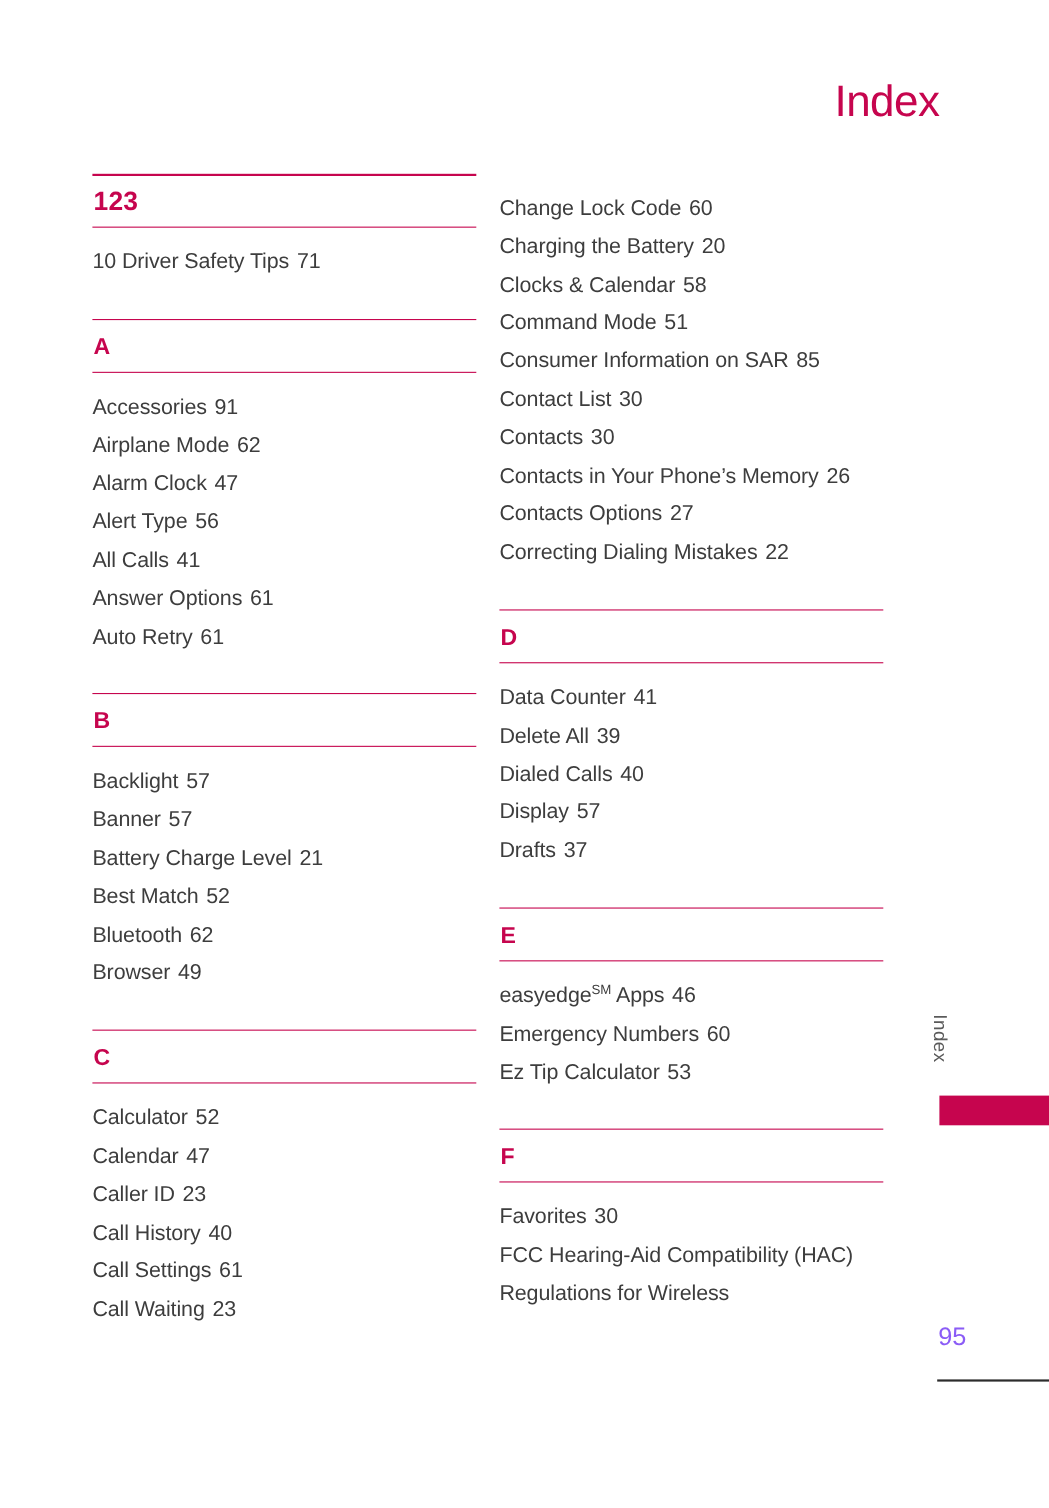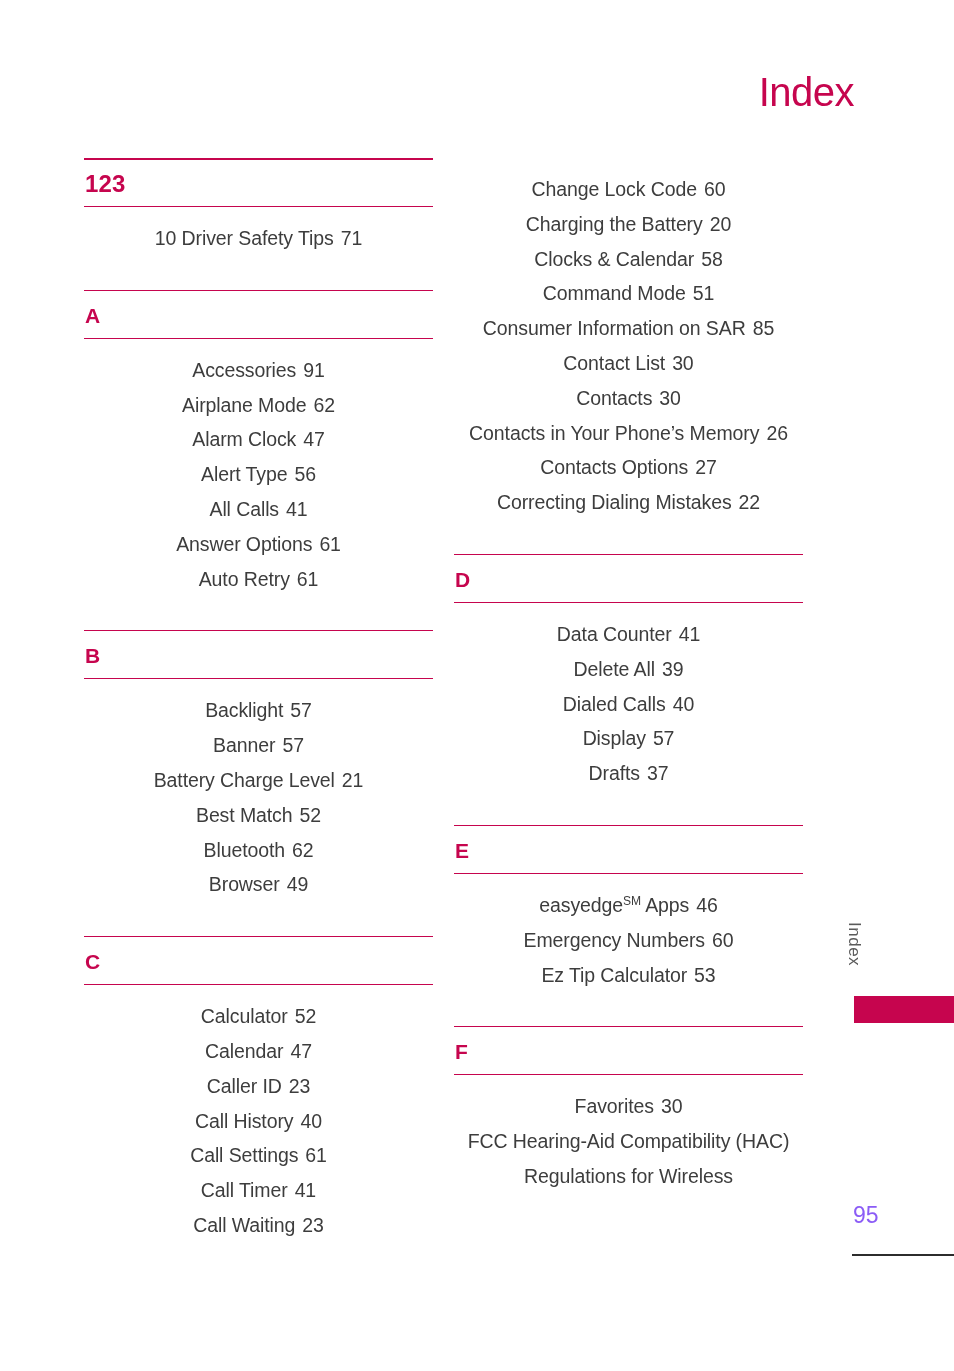--- a/index.html
+++ b/index.html
@@ -70,21 +70,20 @@
   }
   .entries {
     padding-top: 14px;
   }
   .entry {
     font-size: 19.5px;
     line-height: 34.8px;
     color: #3d3d3d;
     white-space: nowrap;
     letter-spacing: -0.1px;
-    text-align: center;
   }
   .entry.wrap {
     white-space: normal;
   }
   .entry .pg {
     margin-left: 7px;
   }
   .entry sup {
     font-size: 0.62em;
     vertical-align: super;
@@ -175,21 +174,20 @@
       <div class="section">
         <div class="rule-top rule-thin"></div>
         <div class="sec-letter">C</div>
         <div class="rule-bottom rule-thin"></div>
         <div class="entries">
           <div class="entry"><span>Calculator</span><span class="pg">52</span></div>
           <div class="entry"><span>Calendar</span><span class="pg">47</span></div>
           <div class="entry"><span>Caller ID</span><span class="pg">23</span></div>
           <div class="entry"><span>Call History</span><span class="pg">40</span></div>
           <div class="entry"><span>Call Settings</span><span class="pg">61</span></div>
-          <div class="entry"><span>Call Timer</span><span class="pg">41</span></div>
           <div class="entry"><span>Call Waiting</span><span class="pg">23</span></div>
         </div>
       </div>
     </div>
     <div class="col">
       <div class="section">
         <div class="entries">
           <div class="entry"><span>Change Lock Code</span><span class="pg">60</span></div>
           <div class="entry"><span>Charging the Battery</span><span class="pg">20</span></div>
           <div class="entry"><span>Clocks &amp; Calendar</span><span class="pg">58</span></div>

